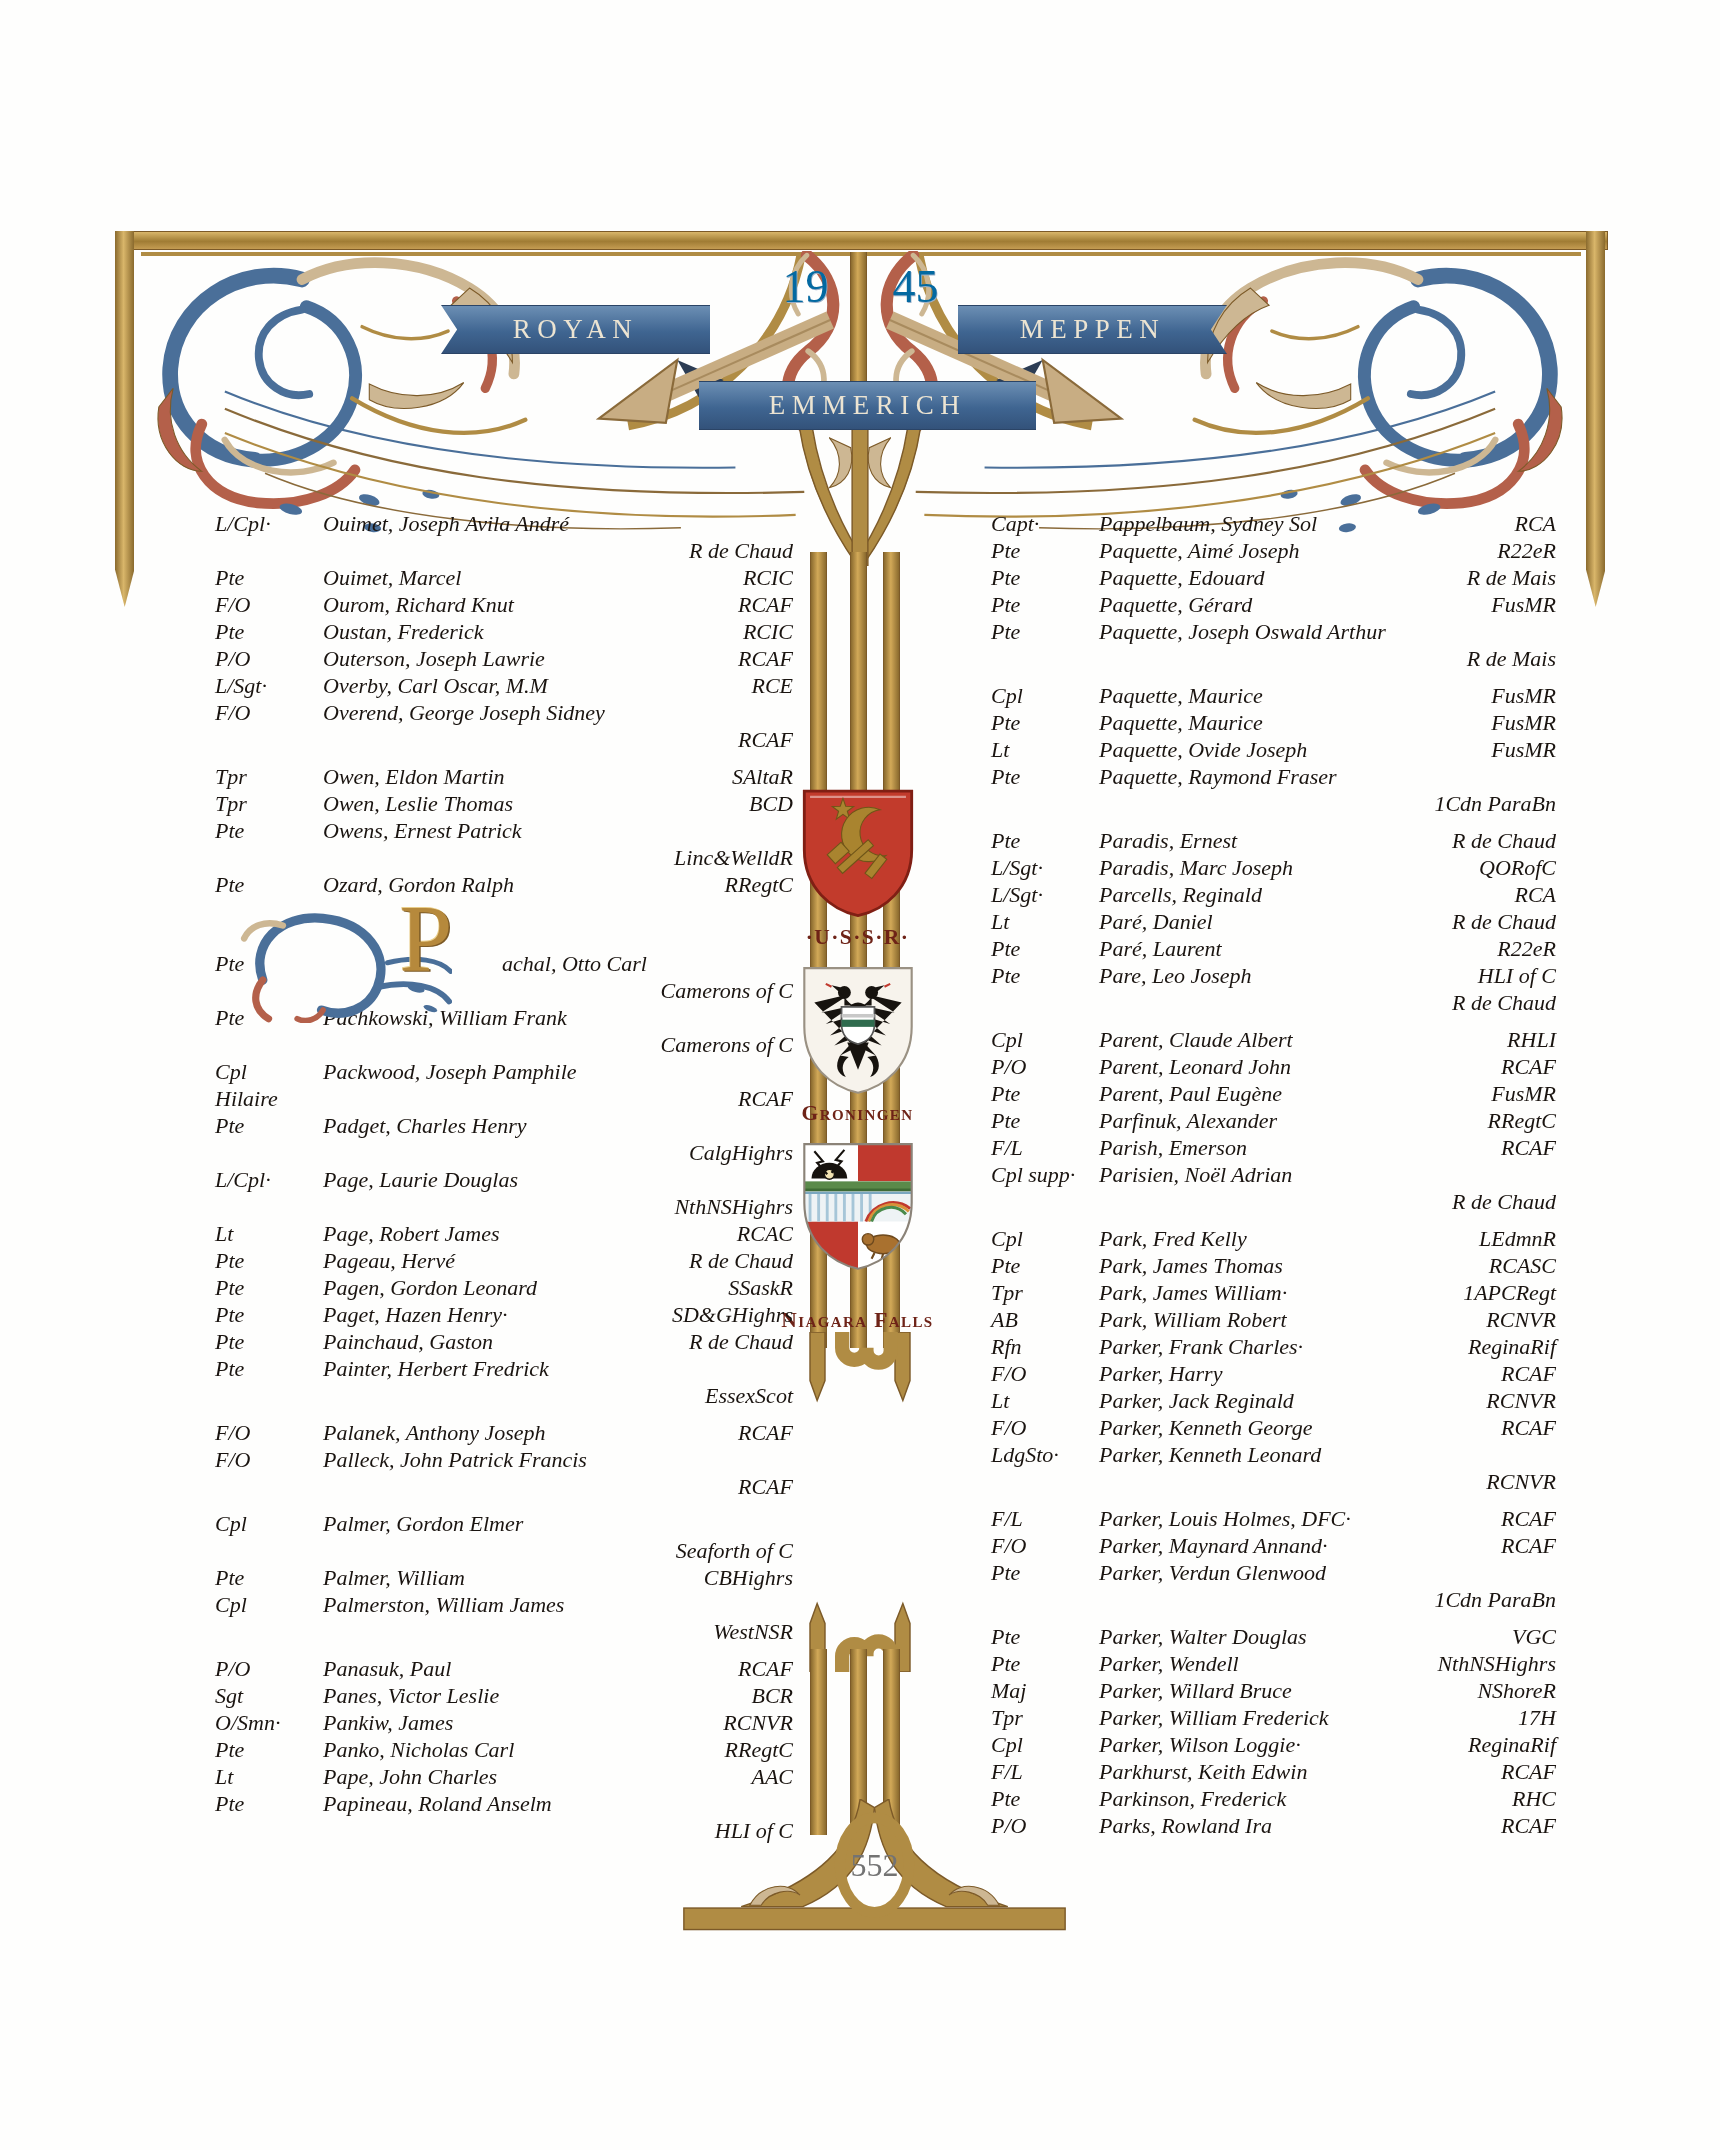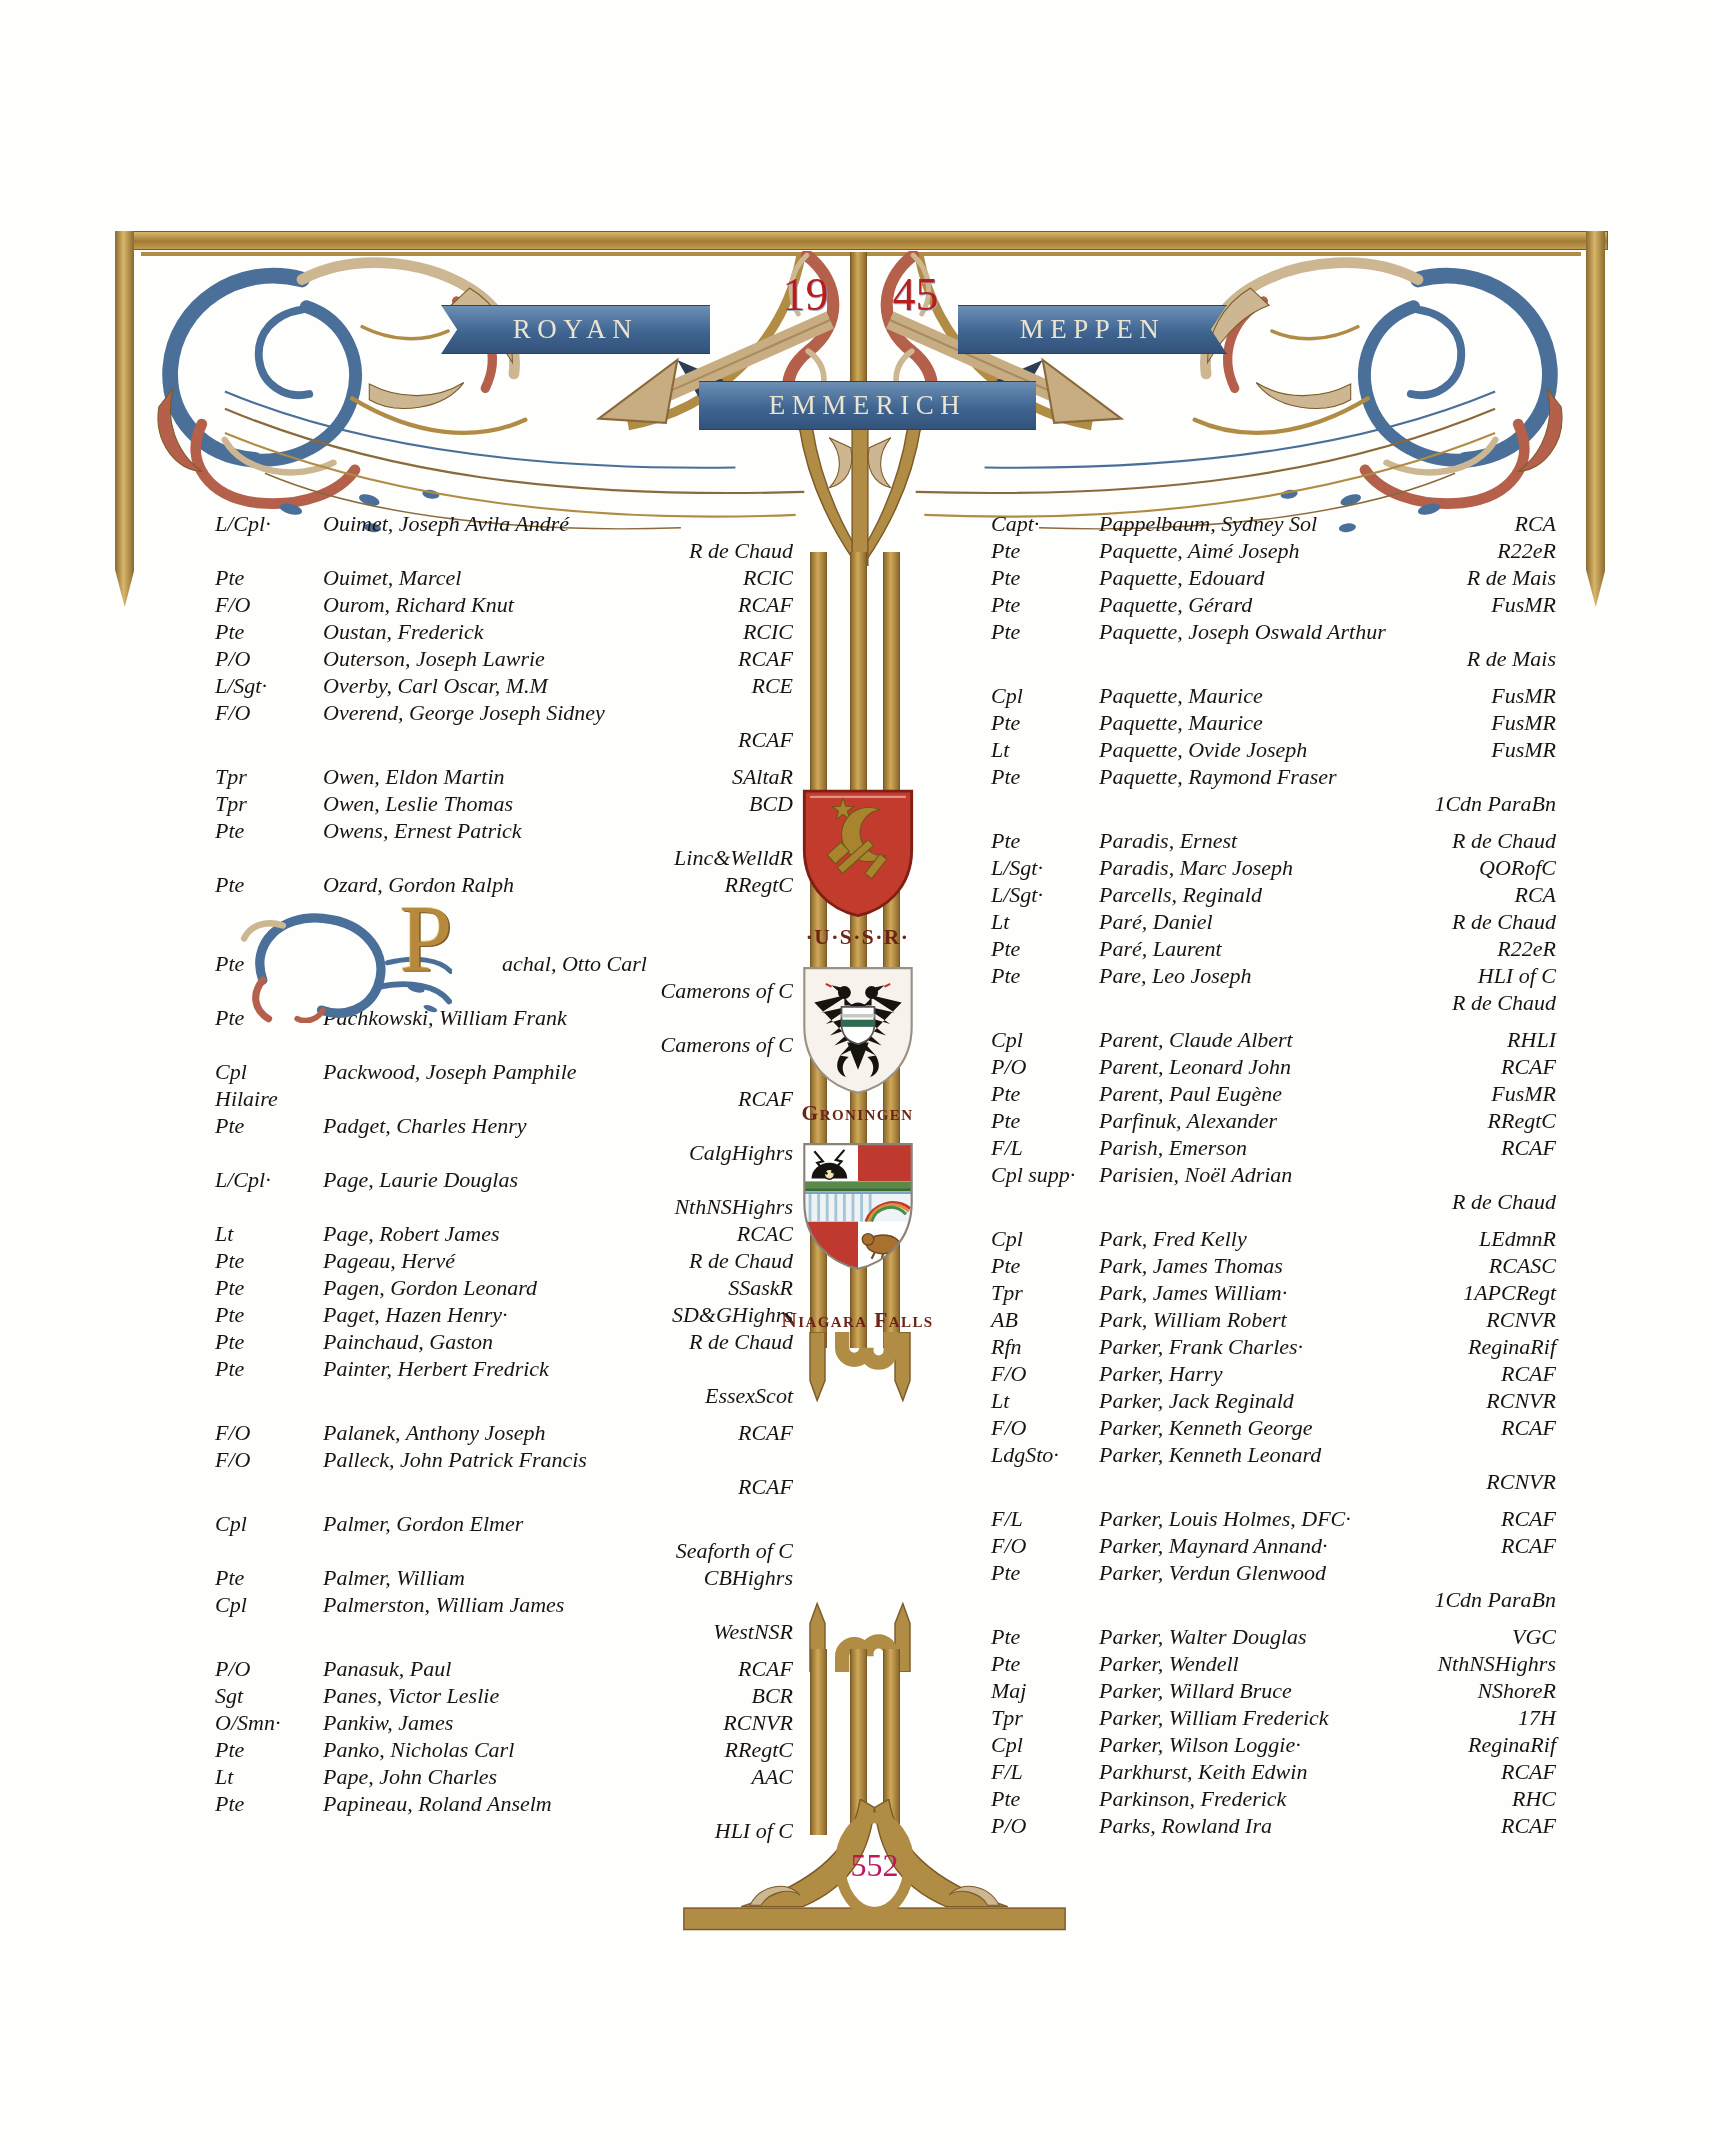--- a/index.html
+++ b/index.html
@@ -37,37 +37,37 @@
   .fork.up{top:1597px;transform:scaleY(-1);}
   .base{position:absolute;left:681px;top:1799px;width:387px;height:140px;}
   
   .banner{position:absolute;height:47px;line-height:47px;text-align:center;
     background:linear-gradient(180deg,#6c8fb4,#3f6591 55%,#33527a);
     color:#ece4d2;font-size:27px;letter-spacing:6.5px;border-top:1.4px solid #2b4466;
     border-bottom:1.4px solid #2b4466;z-index:4;}
   .banner-royan{left:441px;top:305px;width:269px;clip-path:polygon(0 0,100% 0,100% 100%,0 100%,6% 50%);}
   .banner-meppen{left:958px;top:305px;width:269px;clip-path:polygon(0 0,100% 0,94% 50%,100% 100%,0 100%);}
   .banner-emmerich{left:699px;top:381px;width:337px;z-index:5;}
-  .year{position:absolute;top:268px;width:79px;text-align:center;font-size:46px;
-    color:#b91c1c;text-shadow:0.7px 0.7px 0 #9cb0c8;}
+  .year{position:absolute;top:260px;width:79px;text-align:center;font-size:46px;
+    color:#0369a1;text-shadow:0.7px 0.7px 0 #9cb0c8;}
   .year-left{left:766px;}
   .year-right{left:876px;}
   
   .shield{position:absolute;left:797px;width:122px;height:136px;z-index:6;}
   .shield-ussr{top:784px;}
   .shield-groningen{top:961px;}
   .shield-niagara{top:1137px;}
   .shield-label{position:absolute;left:714px;width:287px;text-align:center;z-index:6;
     color:#6e2317;font-weight:bold;font-size:21.5px;letter-spacing:1.4px;font-variant:small-caps;}
   .lbl-ussr{top:925px;}
   .lbl-groningen{top:1101px;}
   .lbl-niagara{top:1278px;margin-top:30px;}
   
   .pageno{position:absolute;left:803px;top:1847px;width:143px;text-align:center;
-    font-size:32px;color:#be185d;z-index:7;}
+    font-size:32px;color:#737373;z-index:7;}
   
   .names{position:absolute;top:510px;z-index:8;}
   .names-left{left:215px;width:578px;}
   .names-right{left:991px;width:565px;}
   .row{display:flex;align-items:baseline;height:27px;line-height:27px;
     font-style:italic;font-size:22px;color:#1a1410;white-space:nowrap;}
   .row .rank{min-width:108px;}
   .row .name{flex:0 1 auto;}
   .row .unit{margin-left:auto;text-align:right;}
   .row.cont{justify-content:flex-end;}

